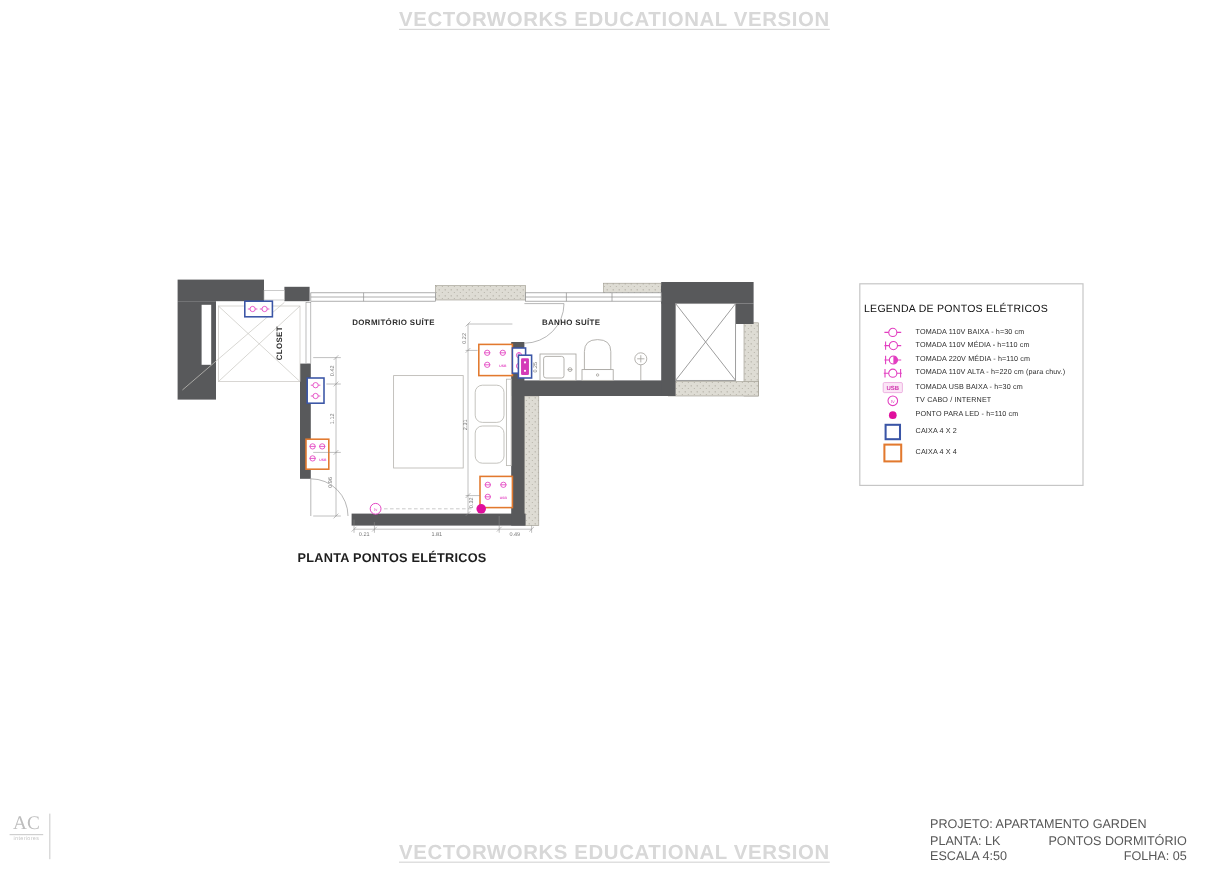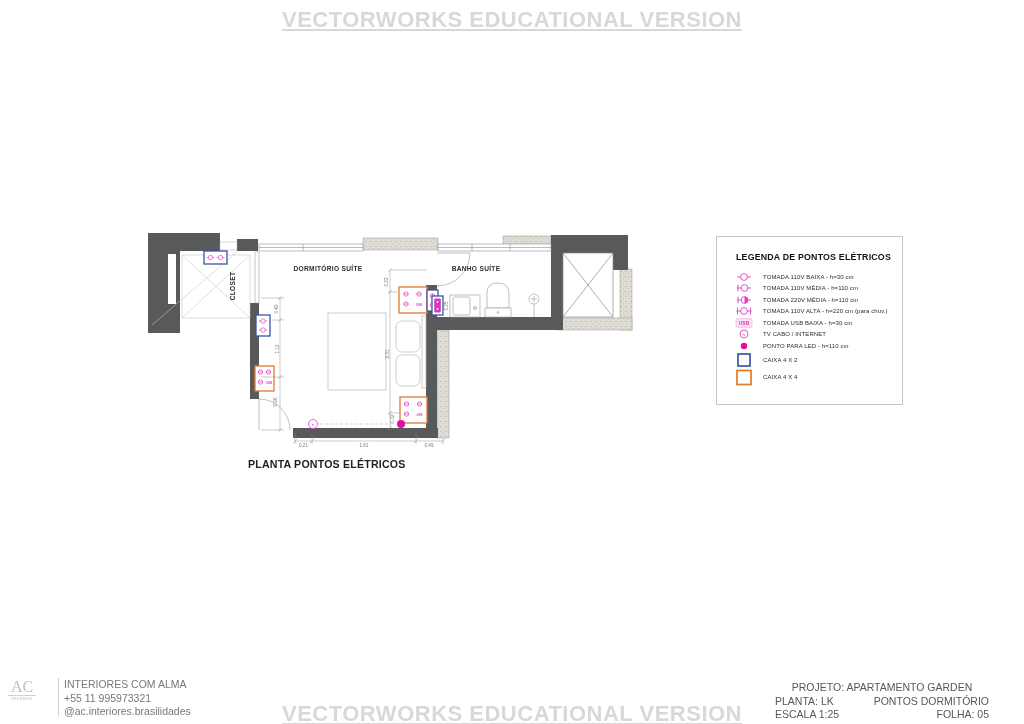--- a/index.html
+++ b/index.html
@@ -1,54 +1,54 @@
 <!DOCTYPE html>
 <html><head>
 <meta charset="utf-8">
 <style>
   html,body{margin:0;padding:0;background:#fff;}
   body{width:1024px;height:724px;position:relative;overflow:hidden;
        font-family:"Liberation Sans", sans-serif;}
 
   
   .watermark{position:absolute;left:0;width:1024px;text-align:center;
-    color:#d8d8d8;font-weight:bold;font-size:22px;letter-spacing:.5px;
+    color:#d8d8d8;font-weight:bold;font-size:17px;letter-spacing:.5px;
     text-decoration:underline;text-underline-offset:2px;}
   .wm-top{top:7px;}
   .wm-bottom{top:701px;}
 
   
   #plan-svg{position:absolute;left:140px;top:225px;width:500px;height:260px;}
   #plan-svg text{font-family:"Liberation Sans", sans-serif;}
   .room-label{font-size:6.6px;font-weight:bold;fill:#2f2f2f;letter-spacing:.3px;}
   .dim{font-size:4.6px;fill:#757575;}
   .plan-title{font-size:10.6px;font-weight:bold;fill:#1e1e1e;letter-spacing:.2px;}
   .usb-txt{font-size:2.8px;font-weight:bold;fill:#e23ec0;}
   .tv-txt{font-size:3.4px;fill:#e23ec0;}
 
   
   #legend{position:absolute;left:716px;top:236px;width:187px;height:169px;
     background:#fff;border:1px solid #c6c6c6;box-sizing:border-box;}
-  #legend .lg-title{font-size:8.8px;font-weight:bold;color:#111;
-    margin:15px 0 9px 19px;letter-spacing:.2px;}
+  #legend .lg-title{font-size:8.8px;font-weight:normal;color:#111;
+    margin:15px 0 9px 3px;letter-spacing:.2px;}
   .lg-row{display:flex;align-items:center;height:11.5px;margin-left:16px;}
   .lg-row.tall{height:17px;}
   .lg-sym{width:30px;display:flex;justify-content:flex-start;align-items:center;flex:0 0 30px;}
   .lg-label{font-size:6px;color:#2d2d2d;letter-spacing:.1px;}
 
   
   #footer-left{position:absolute;left:8px;top:678px;display:flex;}
-  .logo-box{width:28px;text-align:center;color:#bdbdbd;margin-right:22px;}
+  .logo-box{width:28px;text-align:center;color:#bdbdbd;margin-right:5px;}
   .logo-initials{font-family:"Liberation Serif", serif;font-size:16px;line-height:17px;
     border-bottom:1px solid #cfcfcf;}
   .logo-sub{font-size:4.5px;color:#c4c4c4;letter-spacing:.3px;}
   .footer-rule{width:1px;background:#d2d2d2;height:38px;margin-right:5px;}
   .studio-lines{font-size:10.5px;color:#787878;line-height:13.5px;}
   #footer-right{position:absolute;left:775px;top:681px;width:214px;
-    font-size:10.5px;color:#575757;line-height:13.5px;text-align:center;}
+    font-size:10.5px;color:#575757;line-height:13.5px;}
   .fr-line{display:flex;justify-content:space-between;}
 </style>
 </head>
 <body>
 
 <div class="watermark wm-top">VECTORWORKS EDUCATIONAL VERSION</div>
 
 <svg id="plan-svg" viewBox="0 0 500 260">
   <defs>
     <pattern id="stipple" width="5" height="5" patternUnits="userSpaceOnUse">
@@ -366,32 +366,27 @@
     <span class="lg-label">CAIXA 4 X 4</span>
   </div>
 </div>
 
 <div id="footer-left">
   <div class="logo-box">
     <div class="logo-initials">AC</div>
     <div class="logo-sub">interiores</div>
   </div>
   <div class="footer-rule"></div>
-  <div class="studio-lines">
-    <div>INTERIORES COM ALMA</div>
-    <div>+55  11 995973321</div>
-    <div>@ac.interiores.brasilidades</div>
-  </div>
 </div>
 
 <div id="footer-right">
   <div>PROJETO: APARTAMENTO GARDEN</div>
   <div class="fr-line">
     <span>PLANTA: LK</span>
     <span>PONTOS DORMITÓRIO</span>
   </div>
   <div class="fr-line">
-    <span>ESCALA 1:25</span>
+    <span>ESCALA 4:50</span>
     <span>FOLHA: 05</span>
   </div>
 </div>
 
 <div class="watermark wm-bottom">VECTORWORKS EDUCATIONAL VERSION</div>
 
 </body></html>

